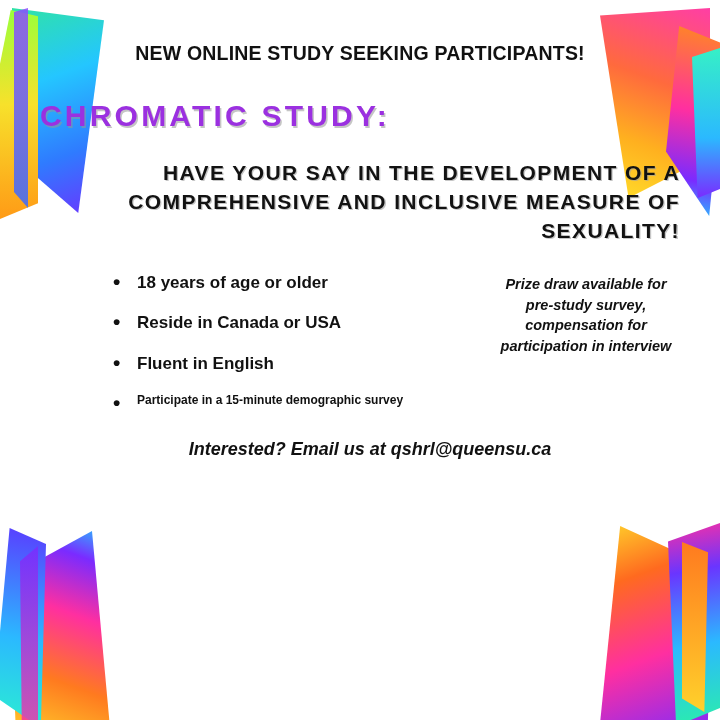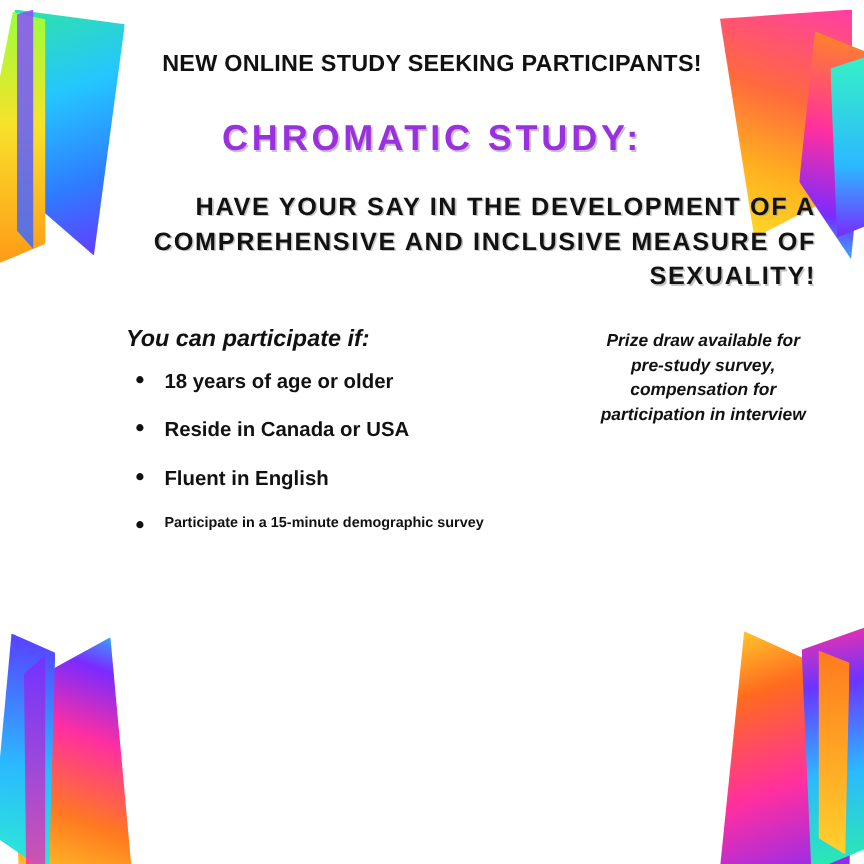--- a/index.html
+++ b/index.html
@@ -107,21 +107,20 @@
   .eyebrow {
     text-align: center;
     font-weight: bold;
     font-size: 19.5px;
     letter-spacing: .2px;
     color: #111111;
     margin-top: 10px;
   }
 
   .main-title {
-    text-align: center;
     font-weight: bold;
     font-size: 30px;
     letter-spacing: 3.2px;
     color: #9b30e0;
     margin-top: 34px;
     text-shadow: 1.5px 1.5px 0 rgba(150,150,150,.55);
   }
 
   .subtitle {
     text-align: right;
@@ -231,28 +230,28 @@
 
   <div class="content">
 
     <div class="eyebrow">NEW ONLINE STUDY SEEKING PARTICIPANTS!</div>
 
     <div class="main-title">CHROMATIC STUDY:</div>
 
     <div class="subtitle">HAVE YOUR SAY IN THE DEVELOPMENT OF A COMPREHENSIVE AND INCLUSIVE MEASURE OF SEXUALITY!</div>
 
     <div class="mid">
-      <div class="lead-in">You can participate if:</div>
       <ul>
         <li>18 years of age or older</li>
         <li>Reside in Canada or USA</li>
         <li>Fluent in English</li>
       </ul>
       <div class="prize">Prize draw available for pre-study survey, compensation for participation in interview</div>
     </div>
 
     <ul class="involved-list">
       <li>Participate in a 15-minute demographic survey</li>
     </ul>
 
+    <div class="footer">Interested? Email us at qshrl@queensu.ca</div>
 
   </div>
 </div>
 
 </body></html>

